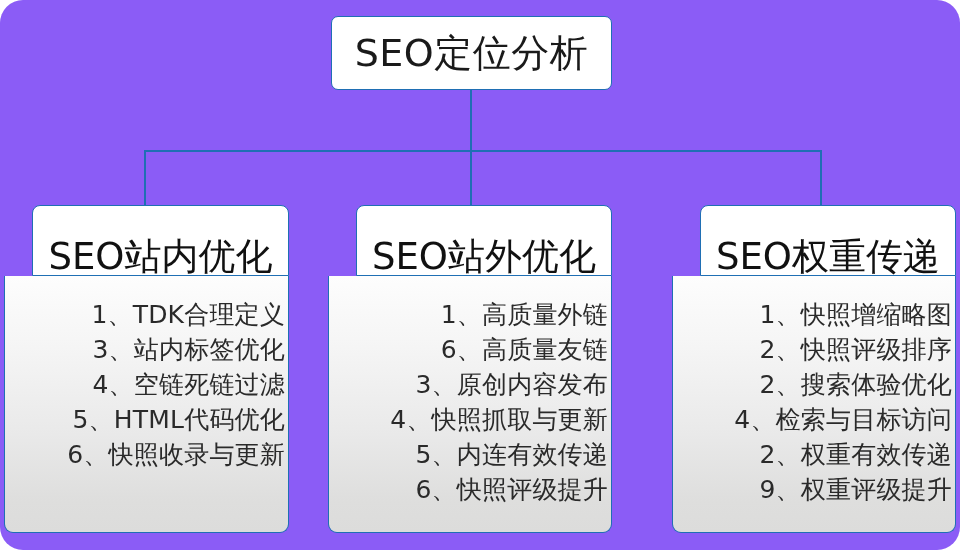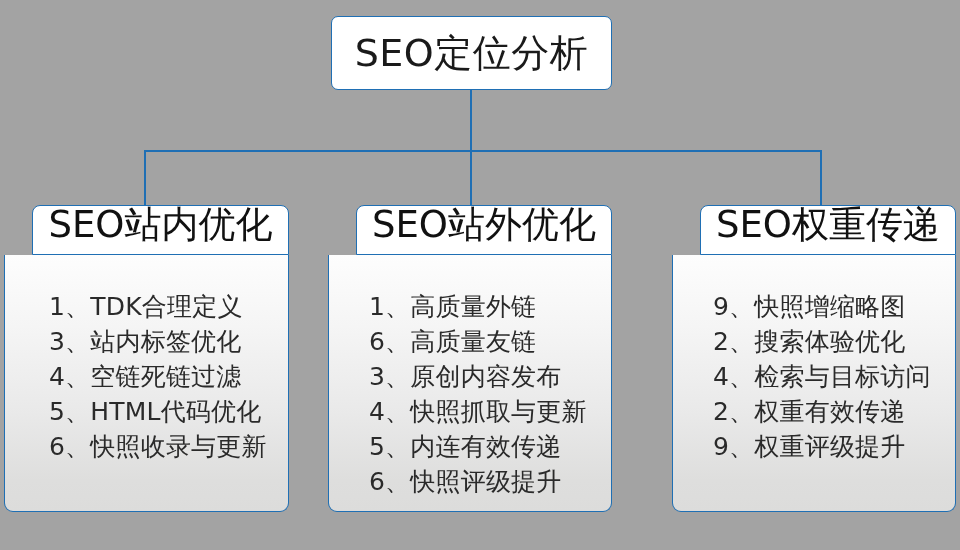--- a/index.html
+++ b/index.html
@@ -7,22 +7,23 @@
     padding: 0;
     background: #ffffff;
   }
   body {
     font-family: "DejaVu Sans", "Liberation Sans", sans-serif;
   }
   #canvas {
     position: relative;
     width: 960px;
     height: 550px;
-    background: #a3a3a3;
+    background: #8b5cf6;
     overflow: hidden;
+    border-radius: 23px;
   }
 
   
   .conn {
     position: absolute;
     background: #1f6fb4;
   }
   .conn-v { width: 2px; }
   .conn-h { height: 2px; }
 
@@ -49,27 +50,27 @@
     white-space: nowrap;
   }
 
   
   .col {
     position: absolute;
     top: 205px;
   }
   .col-head {
     box-sizing: border-box;
-    height: 50px;
+    height: 71px;
     border: 1.6px solid #1f6fb4;
     border-top-left-radius: 8px;
     border-top-right-radius: 8px;
     background: #ffffff;
     display: flex;
-    align-items: flex-start;
+    align-items: flex-end;
     justify-content: center;
     margin-left: 28px;
   }
   .col-head-label {
     font-size: 37px;
     color: #111111;
     line-height: 1;
     white-space: nowrap;
   }
   .col-body {
@@ -78,22 +79,23 @@
     border: 1.6px solid #1f6fb4;
     border-top: none;
     border-bottom-left-radius: 9px;
     border-bottom-right-radius: 9px;
     background: linear-gradient(to bottom, #fdfdfd 0%, #f5f5f5 28%, #e9e9e9 62%, #dededd 88%, #dcdcdb 100%);
     padding: 18px 0 0 0;
     overflow: hidden;
   }
   .item-list {
     list-style: none;
-    margin: 16px;
+    margin: 3px;
     padding: 0 0 0 28px;
+    text-align: right;
   }
   .item {
     font-size: 25px;
     color: #2a2a2a;
     line-height: 35px;
     white-space: nowrap;
     letter-spacing: 0.2px;
   }
 
   
@@ -149,21 +151,22 @@
       </ul>
     </div>
   </div>
 
   <div class="col" id="col-3">
     <div class="col-head">
       <span class="col-head-label">SEO权重传递</span>
     </div>
     <div class="col-body">
       <ul class="item-list">
-        <li class="item">9、快照增缩略图</li>
+        <li class="item">1、快照增缩略图</li>
+        <li class="item">2、快照评级排序</li>
         <li class="item">2、搜索体验优化</li>
         <li class="item">4、检索与目标访问</li>
         <li class="item">2、权重有效传递</li>
         <li class="item">9、权重评级提升</li>
       </ul>
     </div>
   </div>
 
 </div>
 

